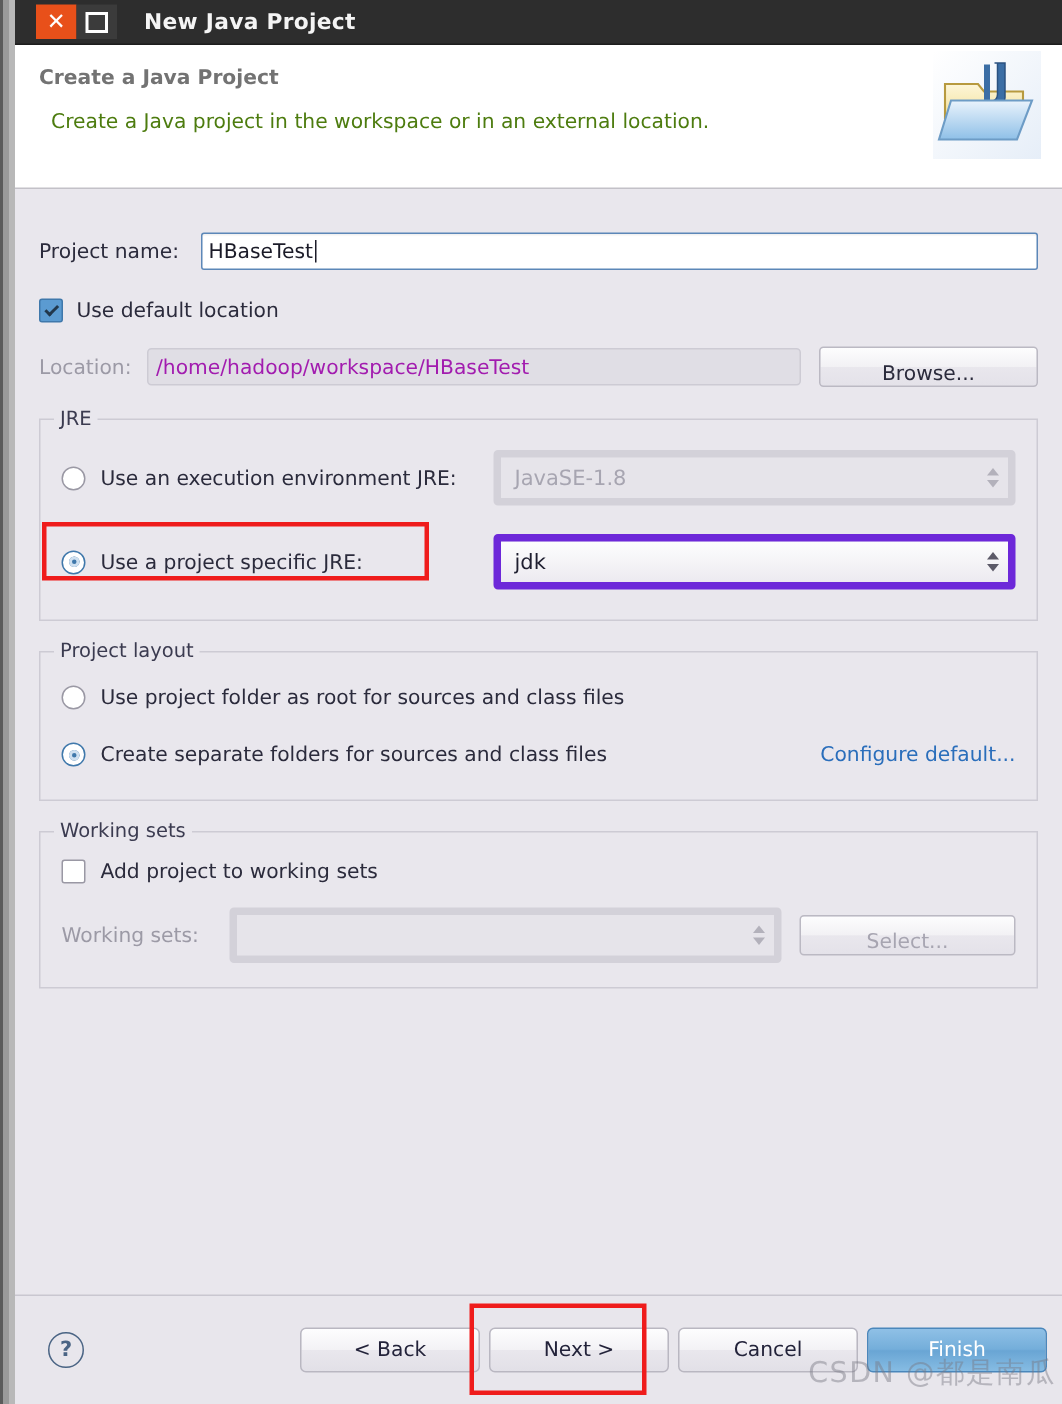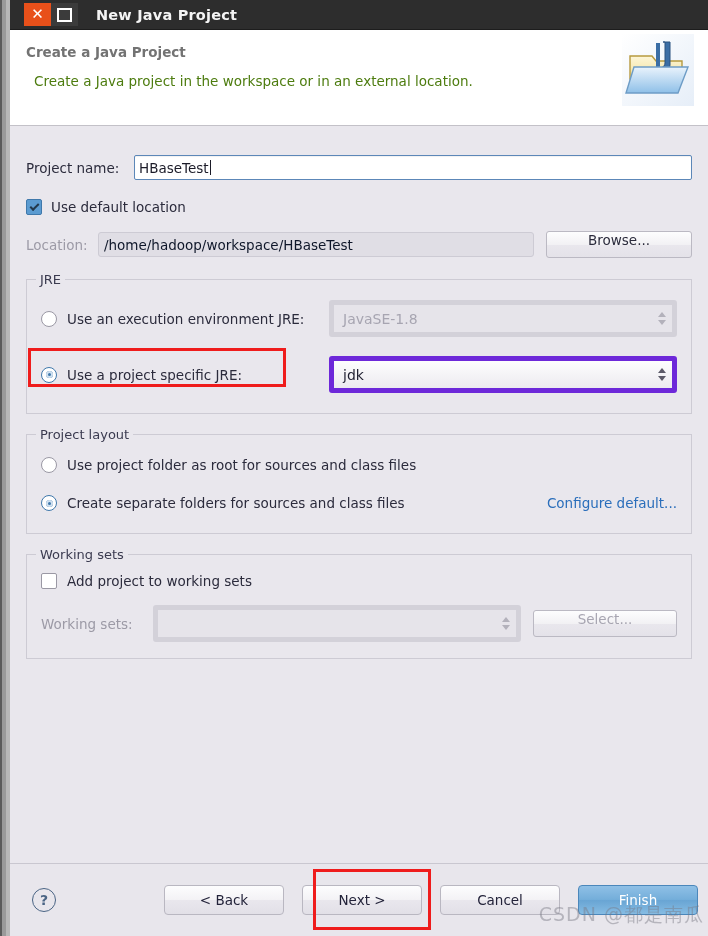--- a/index.html
+++ b/index.html
@@ -83,30 +83,30 @@
     padding: 0 4px; display: flex; align-items: center;
     box-shadow: inset 0 1px 1px rgba(0,0,0,.06);
   }
   .caret {
     display: inline-block; width: 1px; height: 15px;
     background: #1b1b28; margin-left: 1px;
   }
   .txtfield-dim {
     height: 23px; background: #e0dee5;
     border: 1px solid #cdcbd4; border-radius: 3px;
-    font-size: 13.5px; color: #0f172a;
+    font-size: 13.5px; color: #a21caf;
     padding: 0 5px; display: flex; align-items: center;
   }
 
   .pushbtn {
     height: 25px; min-width: 96px; padding: 0 12px;
     background: linear-gradient(to bottom, #fdfdfe 0%, #f2f1f4 50%, #e9e7ed 51%, #e4e2e9 100%);
     border: 1px solid #bbb9c3; border-radius: 3px;
     font-size: 13.5px; color: #2b2b3c;
-    display: flex; align-items: flex-start; justify-content: center; cursor: pointer;
+    display: flex; align-items: flex-end; justify-content: center; cursor: pointer;
   }
   .pushbtn.dim { color: #a7a5b1; }
 
   
   .cb {
     width: 14px; height: 14px; border-radius: 2px; flex: 0 0 14px;
     border: 1px solid #9a98a4; background: #fff;
     display: flex; align-items: center; justify-content: center;
   }
   .cb.on { background: #5b9bd1; border-color: #3f78ab; }
@@ -165,21 +165,21 @@
   .footer {
     flex: 0 0 72px; border-top: 1px solid #c9c7d0;
     position: relative; display: flex; align-items: center; padding: 0 16px;
   }
   .help-icon {
     width: 22px; height: 22px; border-radius: 50%;
     border: 1.5px solid #4a6484; color: #4a6484;
     display: flex; align-items: center; justify-content: center;
     font-size: 14px; font-weight: bold; cursor: pointer; margin-left: 6px;
   }
-  .footbtns { position: absolute; right: 10px; display: flex; gap: 18px; }
+  .footbtns { position: absolute; right: 10px; display: flex; gap: 6px; }
   .footbtn {
     width: 118px; height: 28px;
     background: linear-gradient(to bottom, #fdfdfe 0%, #f3f2f5 50%, #e9e7ed 51%, #e2e0e7 100%);
     border: 1px solid #b9b7c1; border-radius: 4px;
     font-size: 13.5px; color: #23233a;
     display: flex; align-items: center; justify-content: center; cursor: pointer;
   }
   .footbtn.primary {
     background: linear-gradient(to bottom, #8fc0e6 0%, #74aeda 48%, #69a5d4 52%, #86bce3 100%);
     border: 1px solid #4b87bb; color: #ffffff; font-weight: normal;

